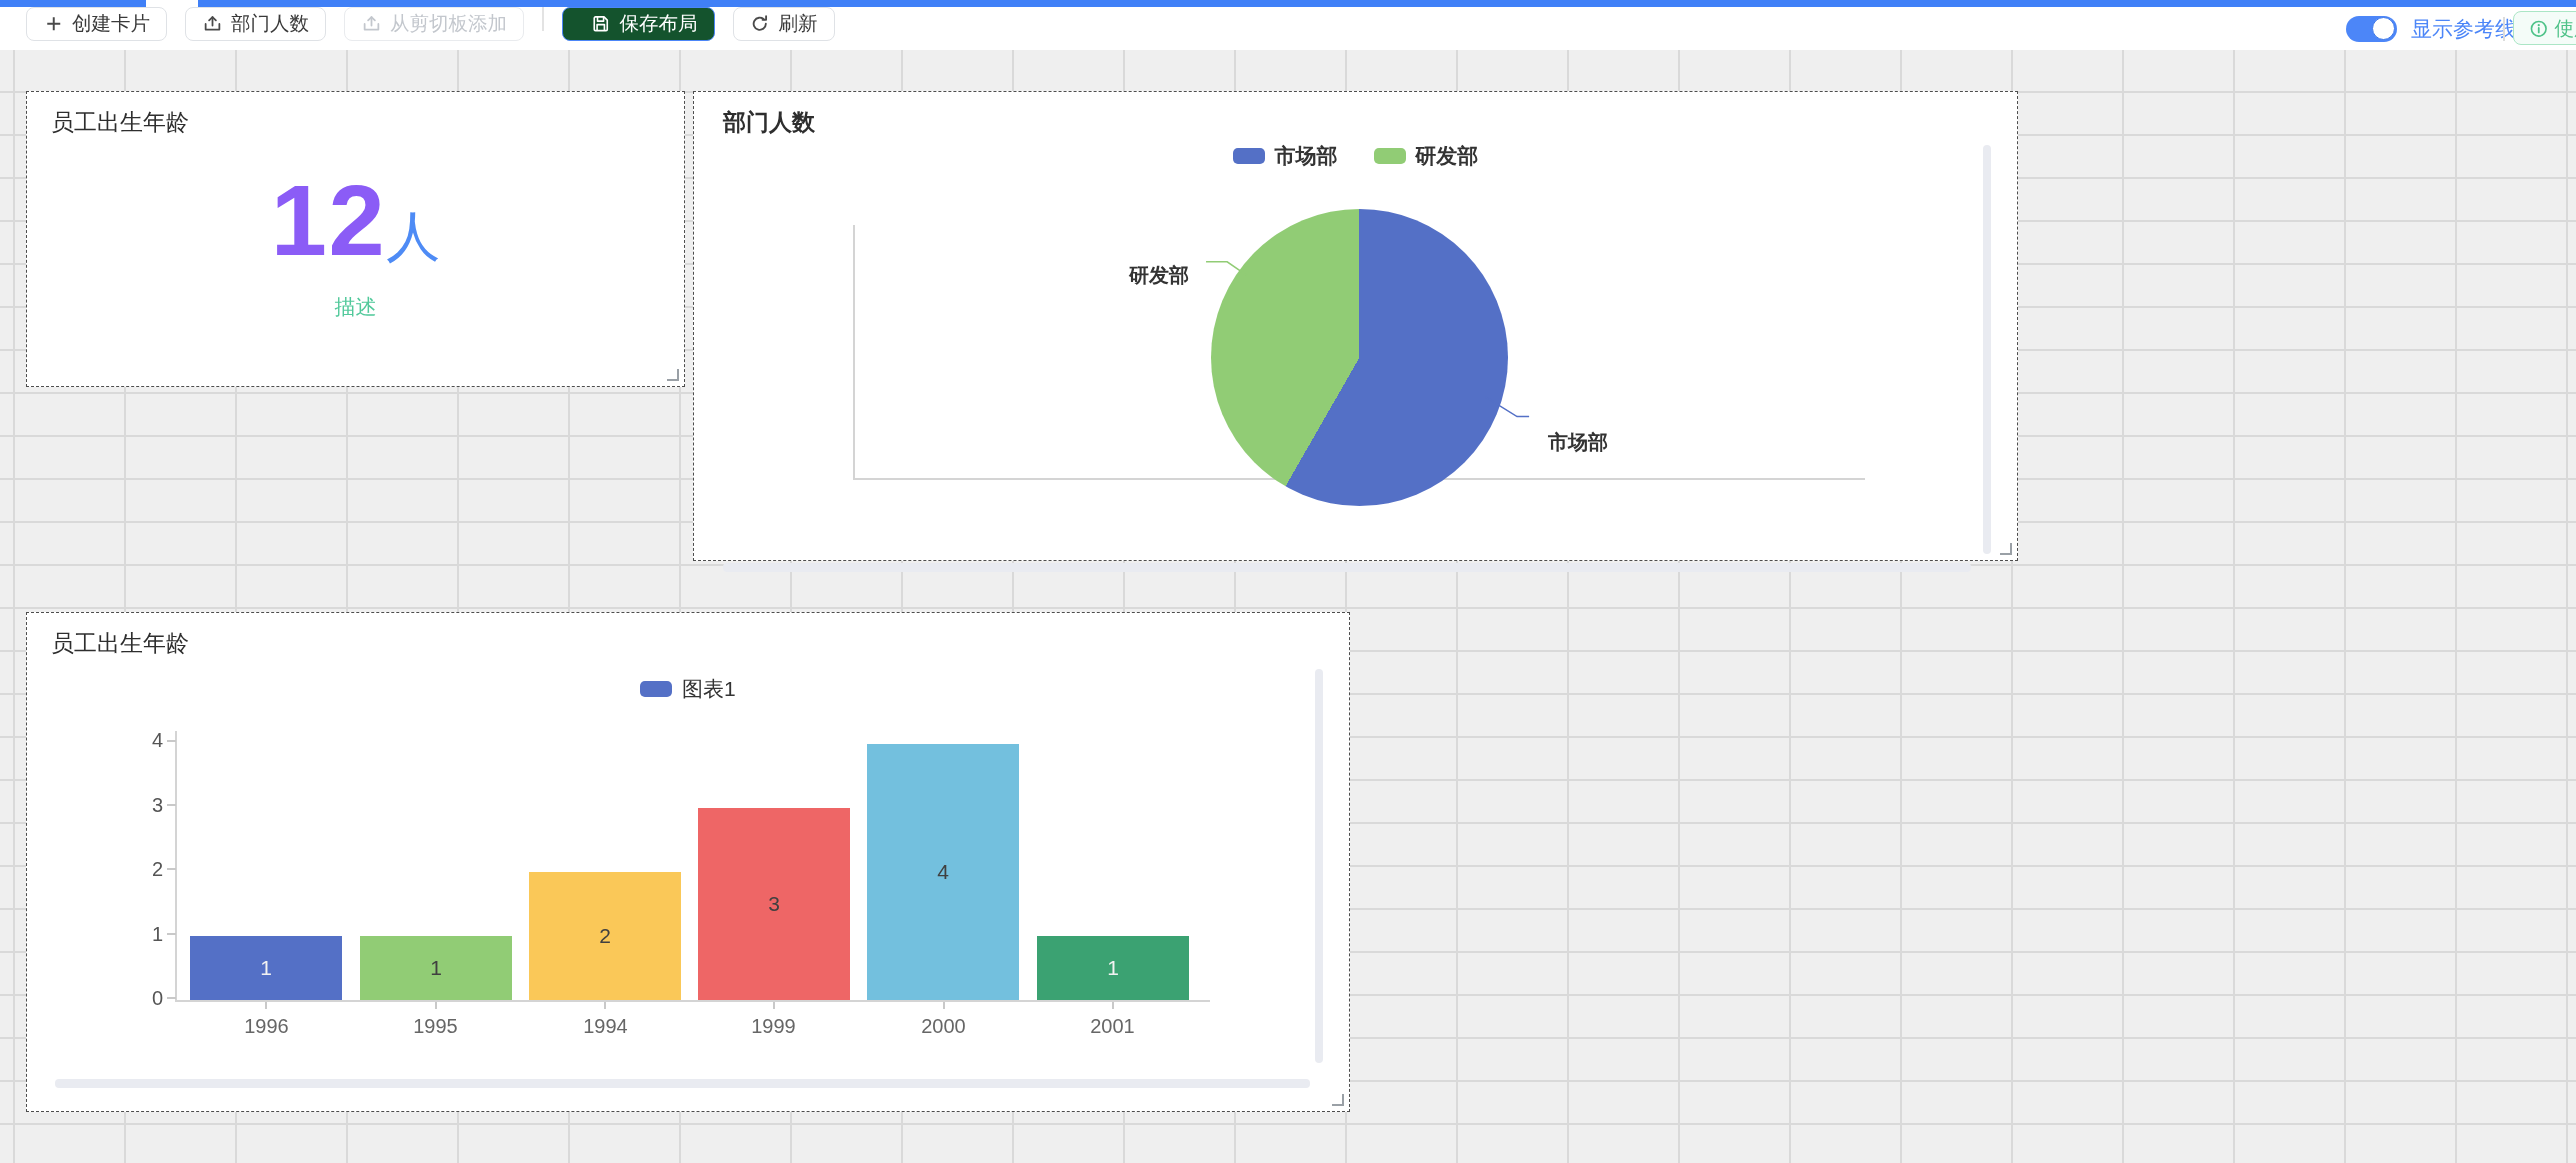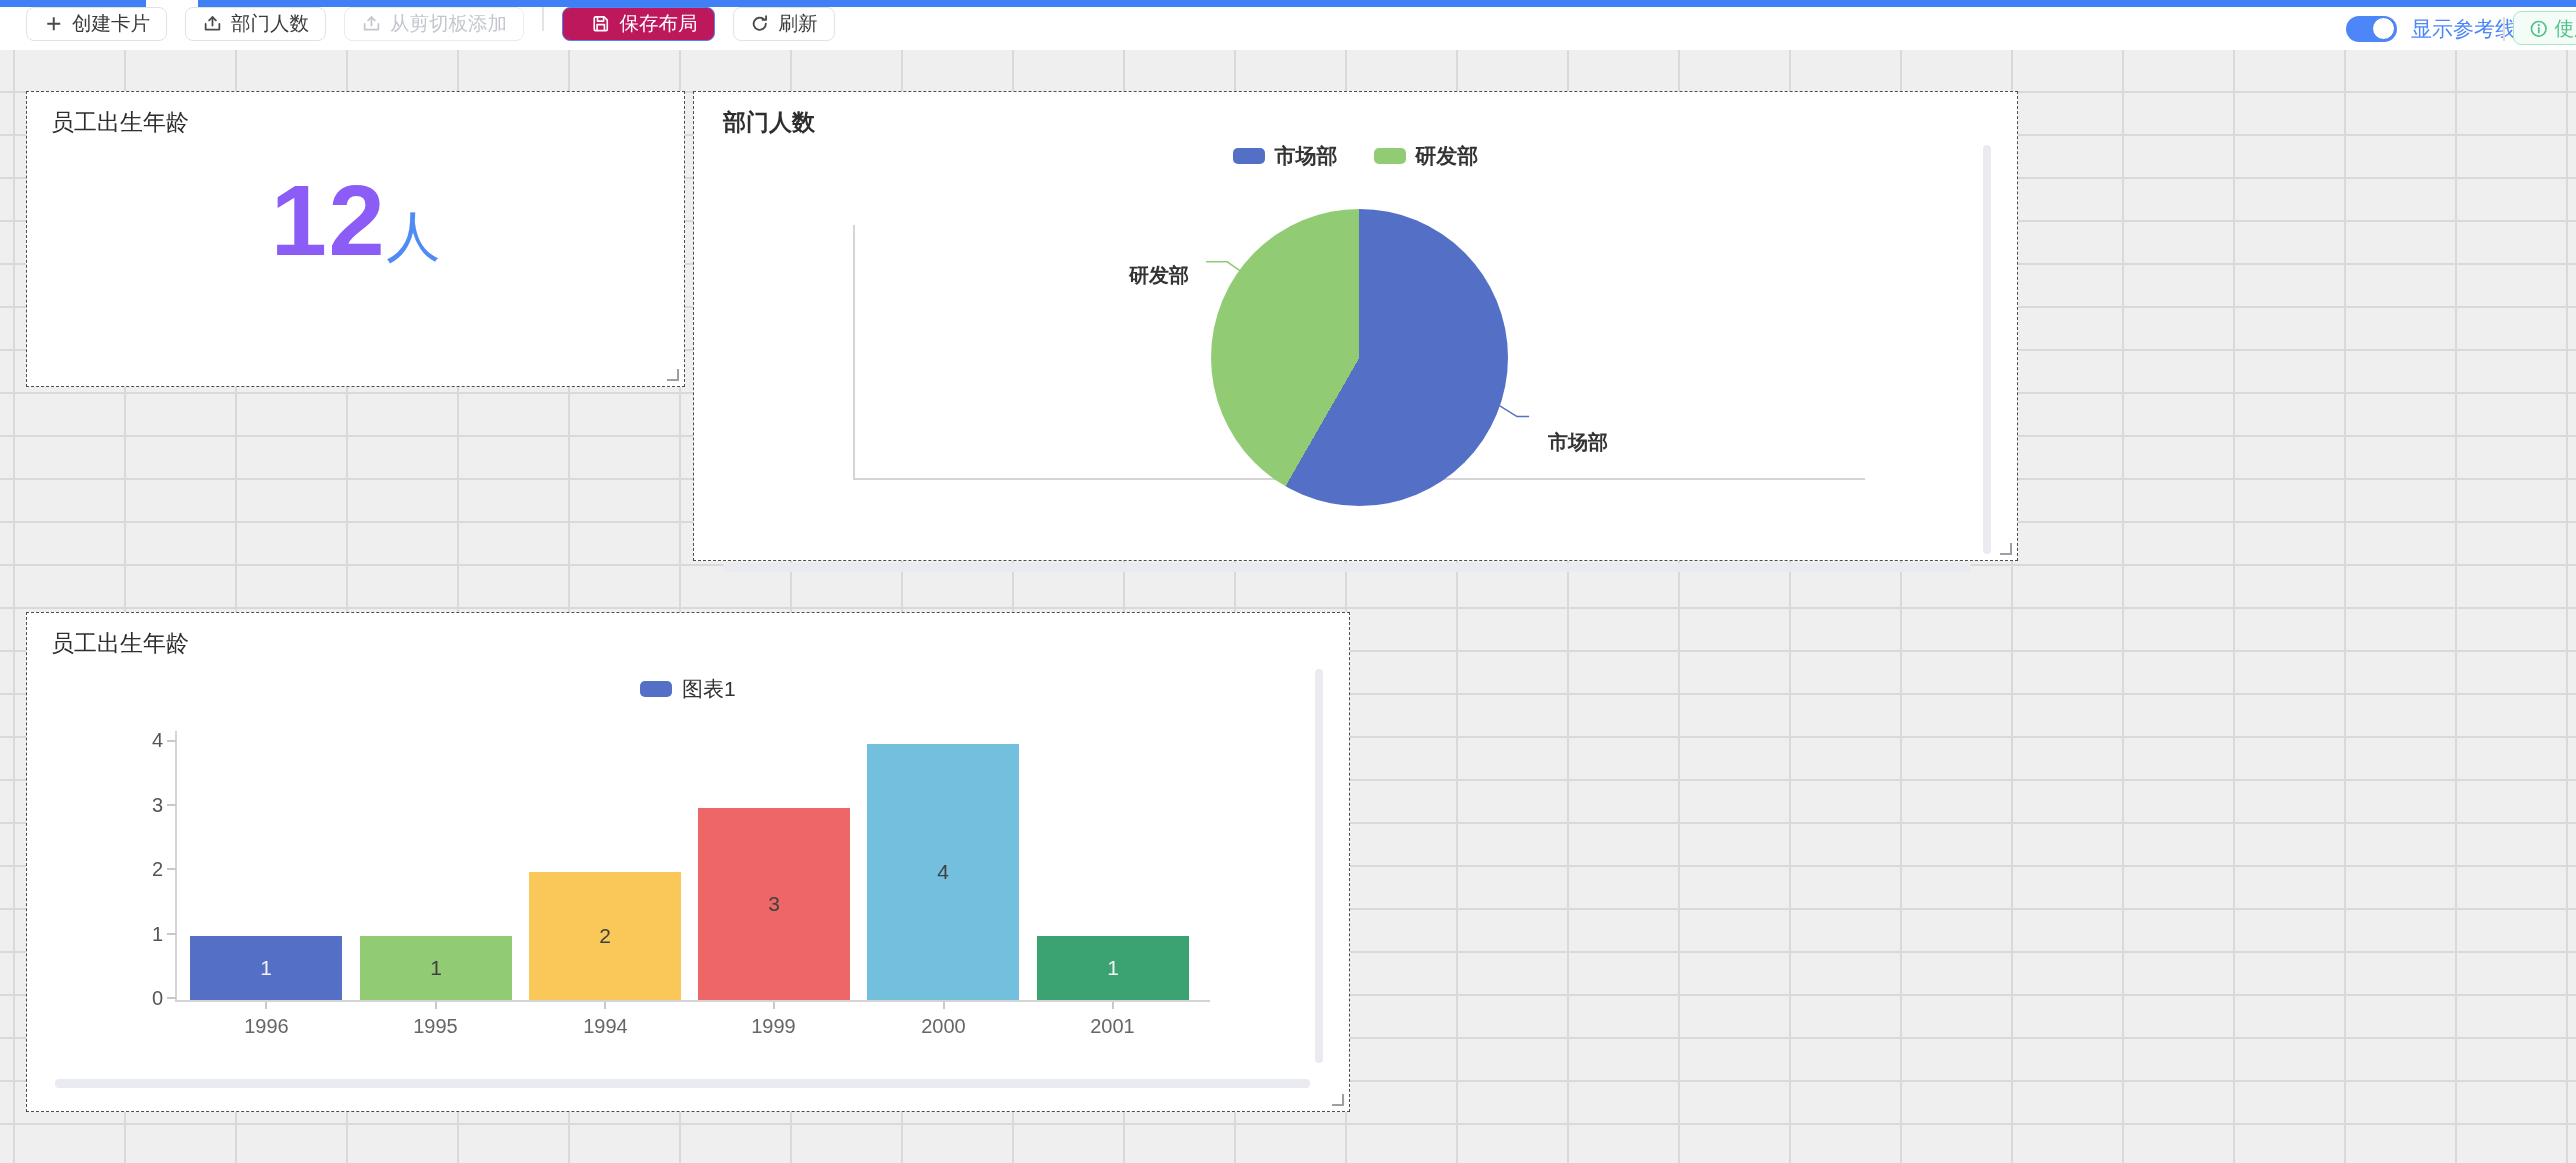--- a/index.html
+++ b/index.html
@@ -12,21 +12,21 @@
   .top-strip-gap { position:absolute; left:146px; top:0; width:52px; height:6.5px; background:#fff; }
 
   
   .toolbar { position:absolute; left:0; top:6.5px; width:2576px; height:44px; background:#fff; }
   .tb-left { position:absolute; left:26px; top:0; height:44px; display:flex; align-items:flex-start; gap:18px; }
   .btn { display:flex; align-items:center; gap:8px; height:34px; padding:0 16px;
     border:1.6px solid #dfe2e6; border-radius:8px; background:#fff; color:#3a3a3a;
     font-size:19.5px; white-space:nowrap; cursor:pointer; }
   .btn .ico { display:flex; align-items:center; justify-content:center; width:21px; height:21px; }
   .btn.disabled { color:#c3c7cd; border-color:#e9ebee; }
-  .btn.primary { background:#be185d; border-color:#4c86f8; color:#fff;padding-left:28px; }
+  .btn.primary { background:#14532d; border-color:#4c86f8; color:#fff;padding-left:28px; }
   .tb-divider { width:1.6px; height:24px; background:#e3e3e3; }
   .toggle { position:absolute; left:2346px; top:9px; width:51px; height:26px; background:#4c86f8;
     border-radius:13px; cursor:pointer; }
   .toggle-knob { position:absolute; right:1.6px; top:1.6px; width:23px; height:23px; border-radius:50%;
     background:#fff; border:1.6px solid #3d77e8; }
   .guides-label { position:absolute; left:2411px; top:0; height:44px; display:flex; align-items:center;
     color:#4c86f8; font-size:21px; }
   .right-divider { position:absolute; left:2503px; top:10.5px; width:1.6px; height:24px; background:#dcdcdc; }
   .help-btn { position:absolute; left:2513px; top:4.9px; height:34px; display:flex; align-items:center; gap:6.5px;
     padding:0 14.6px; border:1.6px solid #abe6c6; background:#f4fcf8; color:#4ec288; border-radius:8px;
@@ -164,20 +164,21 @@
   </div>
 
   <div class="canvas">
 
     <div class="card" style="left:26px; top:41px; width:659px; height:296px;">
       <div class="card-title">员工出生年龄</div>
       <div class="stat-value-row">
         <span class="stat-value">12</span>
         <span class="stat-unit">人</span>
       </div>
+      <div class="stat-desc">描述</div>
       <div class="resize-handle"></div>
     </div>
 
     <div class="card" style="left:693px; top:41px; width:1325px; height:470px;font-weight:bold;">
       <div class="card-title" style="left:29px;">部门人数</div>
 
       <div class="legend-row" style="top:50px;">
         <div class="legend-item">
           <span class="legend-swatch" style="background: rgb(84, 112, 198);"></span>
           <span class="legend-label">市场部</span>

